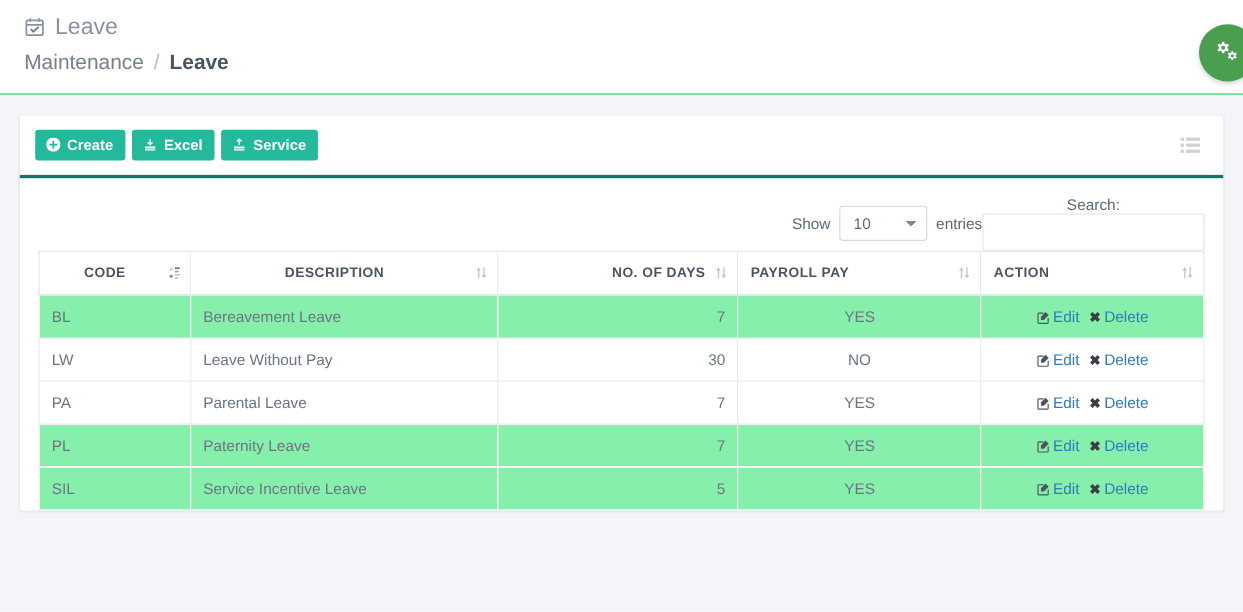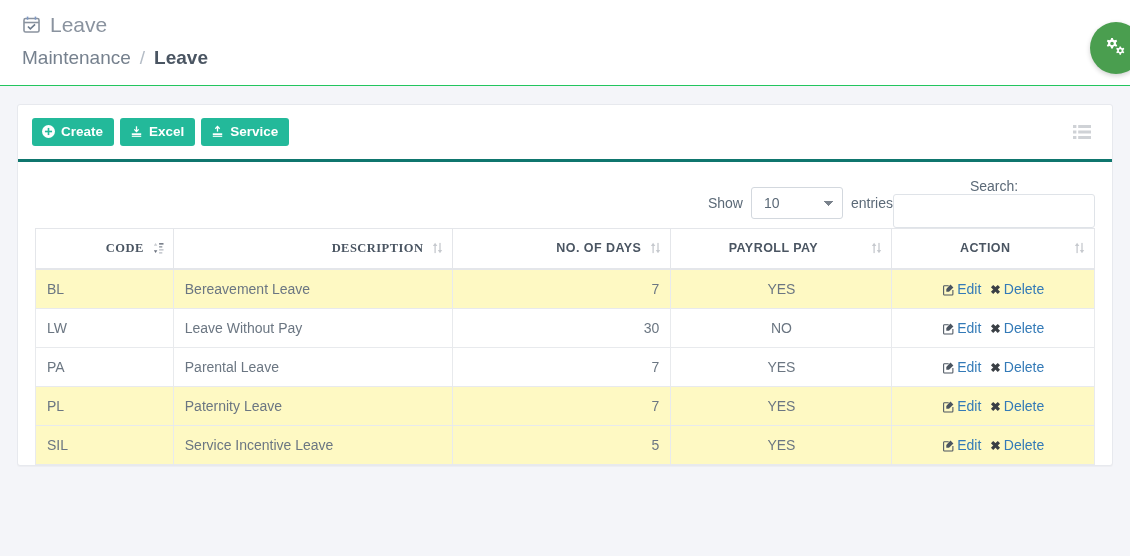--- a/index.html
+++ b/index.html
@@ -136,21 +136,21 @@
     font-family: "Liberation Sans", sans-serif;
     background-image:
       linear-gradient(45deg, transparent 50%, #7a828c 50%),
       linear-gradient(135deg, #7a828c 50%, transparent 50%);
     background-position:
       calc(100% - 14px) calc(50% + 1px),
       calc(100% - 9px) calc(50% + 1px);
     background-size: 5px 5px, 5px 5px;
     background-repeat: no-repeat;
     cursor: pointer;
-    width: 92px;
+    width: 80px;
   }
   .dt-filter {
     display: flex;
     align-items: center;
     gap: 0;
     font-size: 14px;
     color: #5b6977;
     flex-direction: column;
   }
   .dt-search {
@@ -185,42 +185,42 @@
     letter-spacing: .45px;
     color: #4a5562;
     text-transform: uppercase;
     position: relative;
     cursor: pointer;
     background: #ffffff;
     vertical-align: middle;
   }
   th.sorted-col { background: #f6f6f7; }
   th .th-inner { display: block; }
-  th.th-left  .th-inner { text-align: right; padding-right: 18px; font-family: Liberation Serif, serif; }
+  th.th-left  .th-inner { text-align: center; padding-right: 18px; }
   th.th-right .th-inner { text-align: right; padding-right: 18px; }
-  th.th-center .th-inner { text-align: center; padding-right: 16px; }
+  th.th-center .th-inner { text-align: left; padding-right: 16px; }
   .sort-ico {
     position: absolute;
     right: 9px;
     top: 50%;
     transform: translateY(-50%);
     width: 11px;
     height: 13px;
   }
 
   table.dt td {
     border: 1px solid #e8eaed;
     padding: 11px 11px;
     font-size: 14px;
     color: #6b7682;
     vertical-align: middle;
     white-space: nowrap;
     overflow: hidden;
   }
-  tbody tr.odd  td { background: #fef9c3; margin-top: 36px; }
+  tbody tr.odd  td { background: #86efac; margin-top: 36px; }
   tbody tr.even td { background: #ffffff; }
   td.c-code { text-align: left; }
   td.c-desc { text-align: left; }
   td.c-days { text-align: right; }
   td.c-pay  { text-align: center; }
   td.c-act  { text-align: center; }
 
   .act-link {
     color: #337ab7;
     text-decoration: none;

